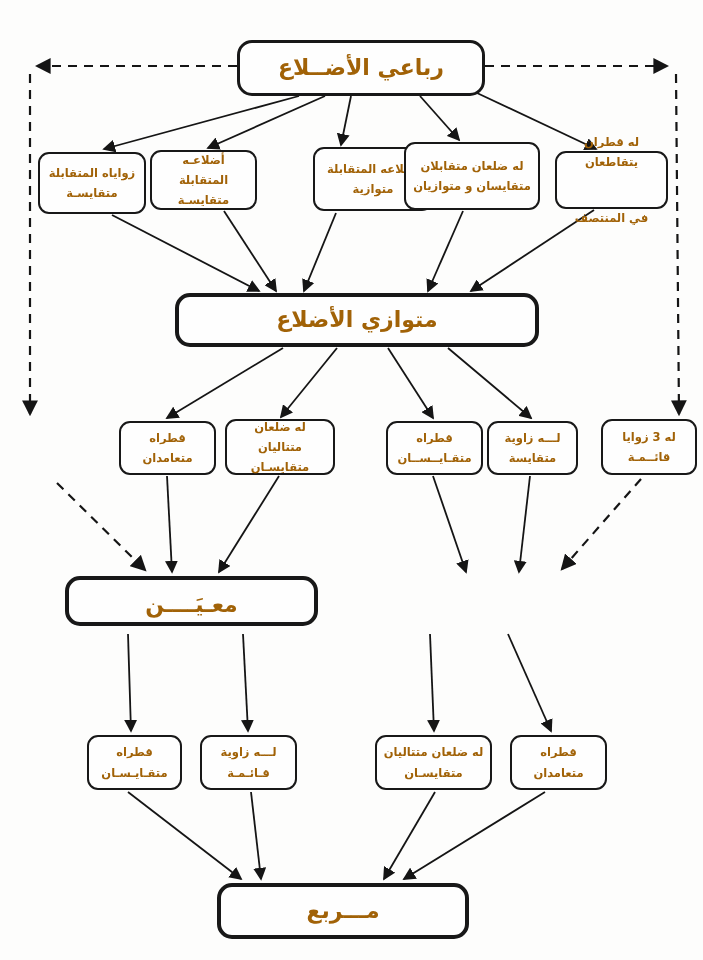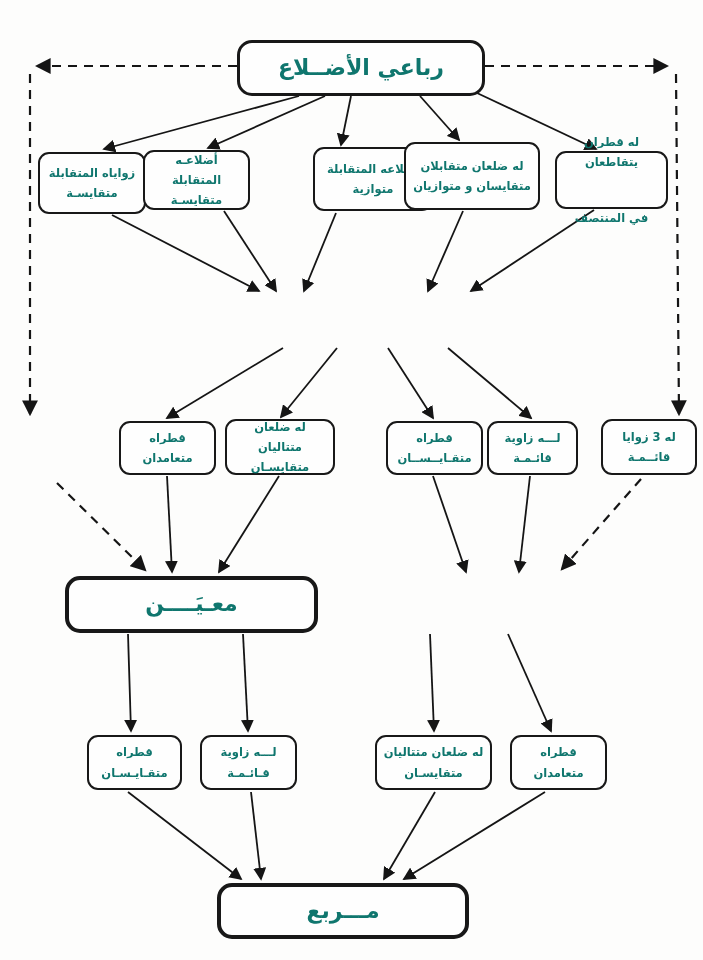--- a/index.html
+++ b/index.html
@@ -6,42 +6,42 @@
   #canvas{
     position:relative;width:703px;height:960px;margin:0 auto;
     background:#fdfdfc;overflow:hidden;
     font-family:"DejaVu Sans",sans-serif;
   }
   #arrows{position:absolute;left:0;top:0;width:703px;height:960px;z-index:1;}
   .node{
     position:absolute;z-index:2;box-sizing:border-box;
     background:#fefefe;border:2px solid #181818;border-radius:11px;
     display:flex;flex-direction:column;align-items:center;justify-content:center;
-    color:#0f766e;font-weight:bold;text-align:center;direction:rtl;
+    color:#a16207;font-weight:bold;text-align:center;direction:rtl;
     padding:4px 4px;
   }
   .node span{display:block;line-height:1.75;}
   .small{font-size:11.5px;}
   .major{border-width:4px;border-radius:15px;font-size:22px;letter-spacing:0;}
   .major span{line-height:1.2;}
   
   .n-quad   {left:237px;top:40px;  width:248px;height:56px;border-width:3px;}
   .n-r2-1   {left:38px; top:152px; width:108px;height:62px;}
-  .n-r2-2   {left:143px;top:150px; width:107px;height:60px;}
+  .n-r2-2   {left:150px;top:150px; width:107px;height:60px;}
   .n-r2-3   {left:273px;top:147px; width:120px;height:64px;margin-left:40px;}
   .n-r2-4   {left:404px;top:142px; width:136px;height:68px;}
   .n-r2-5   {left:555px;top:151px; width:113px;height:58px;gap:36px;}
   .n-para   {left:175px;top:293px; width:364px;height:54px;}
   .n-r3-1   {left:6px;  top:419px; width:96px; height:59px;}
   .n-r3-2   {left:119px;top:421px; width:97px; height:54px;align-items:flex-end;}
   .n-r3-3   {left:225px;top:419px; width:110px;height:56px;}
   .n-r3-4   {left:386px;top:421px; width:97px; height:54px;}
   .n-r3-5   {left:487px;top:421px; width:91px; height:54px;}
   .n-r3-6   {left:601px;top:419px; width:96px; height:56px;}
-  .n-rhomb  {left:65px; top:576px; width:253px;height:57px;}
+  .n-rhomb  {left:65px; top:576px; width:253px;height:50px;justify-content:flex-end;}
   .n-rect   {left:375px;top:576px; width:253px;height:57px;}
   .n-r5-1   {left:87px; top:735px; width:95px; height:55px;}
   .n-r5-2   {left:200px;top:735px; width:97px; height:55px;}
   .n-r5-3   {left:375px;top:735px; width:117px;height:55px;}
   .n-r5-4   {left:510px;top:735px; width:97px; height:55px;}
   .n-square {left:217px;top:883px; width:252px;height:56px;}
   line{stroke:#151515;}
   .solid{stroke-width:1.8;}
   .dash{stroke-width:2.2;stroke-dasharray:9 7;}
 </style>
@@ -94,20 +94,23 @@
     <line class="solid" x1="128" y1="792" x2="241" y2="879" marker-end="url(#ah)"></line>
     <line class="solid" x1="251" y1="792" x2="261" y2="879" marker-end="url(#ah)"></line>
     <line class="solid" x1="435" y1="792" x2="384" y2="879" marker-end="url(#ah)"></line>
     <line class="solid" x1="545" y1="792" x2="404" y2="879" marker-end="url(#ah)"></line>
   </svg>
 
   <div class="node major n-quad">
     <span>رباعي الأضــلاع</span>
   </div>
 
+  <div class="node major n-para">
+    <span>متوازي الأضلاع</span>
+  </div>
 
   <div class="node major n-rhomb">
     <span>معـيَــــن</span>
   </div>
 
 
   <div class="node major n-square">
     <span>مـــربع</span>
   </div>
 
@@ -139,21 +142,21 @@
   <div class="node small n-r3-3">
     <span>له ضلعان متتاليان</span>
     <span>متقايسـان</span>
   </div>
   <div class="node small n-r3-4">
     <span>قطراه</span>
     <span>متقـايــســان</span>
   </div>
   <div class="node small n-r3-5">
     <span>لـــه زاوية</span>
-    <span>قائـمـة</span>
+    <span>متقايسة</span>
   </div>
   <div class="node small n-r3-6">
     <span>له 3 زوايا</span>
     <span>قائــمـة</span>
   </div>
 
   <div class="node small n-r5-1">
     <span>قطراه</span>
     <span>متقـايـسـان</span>
   </div>

